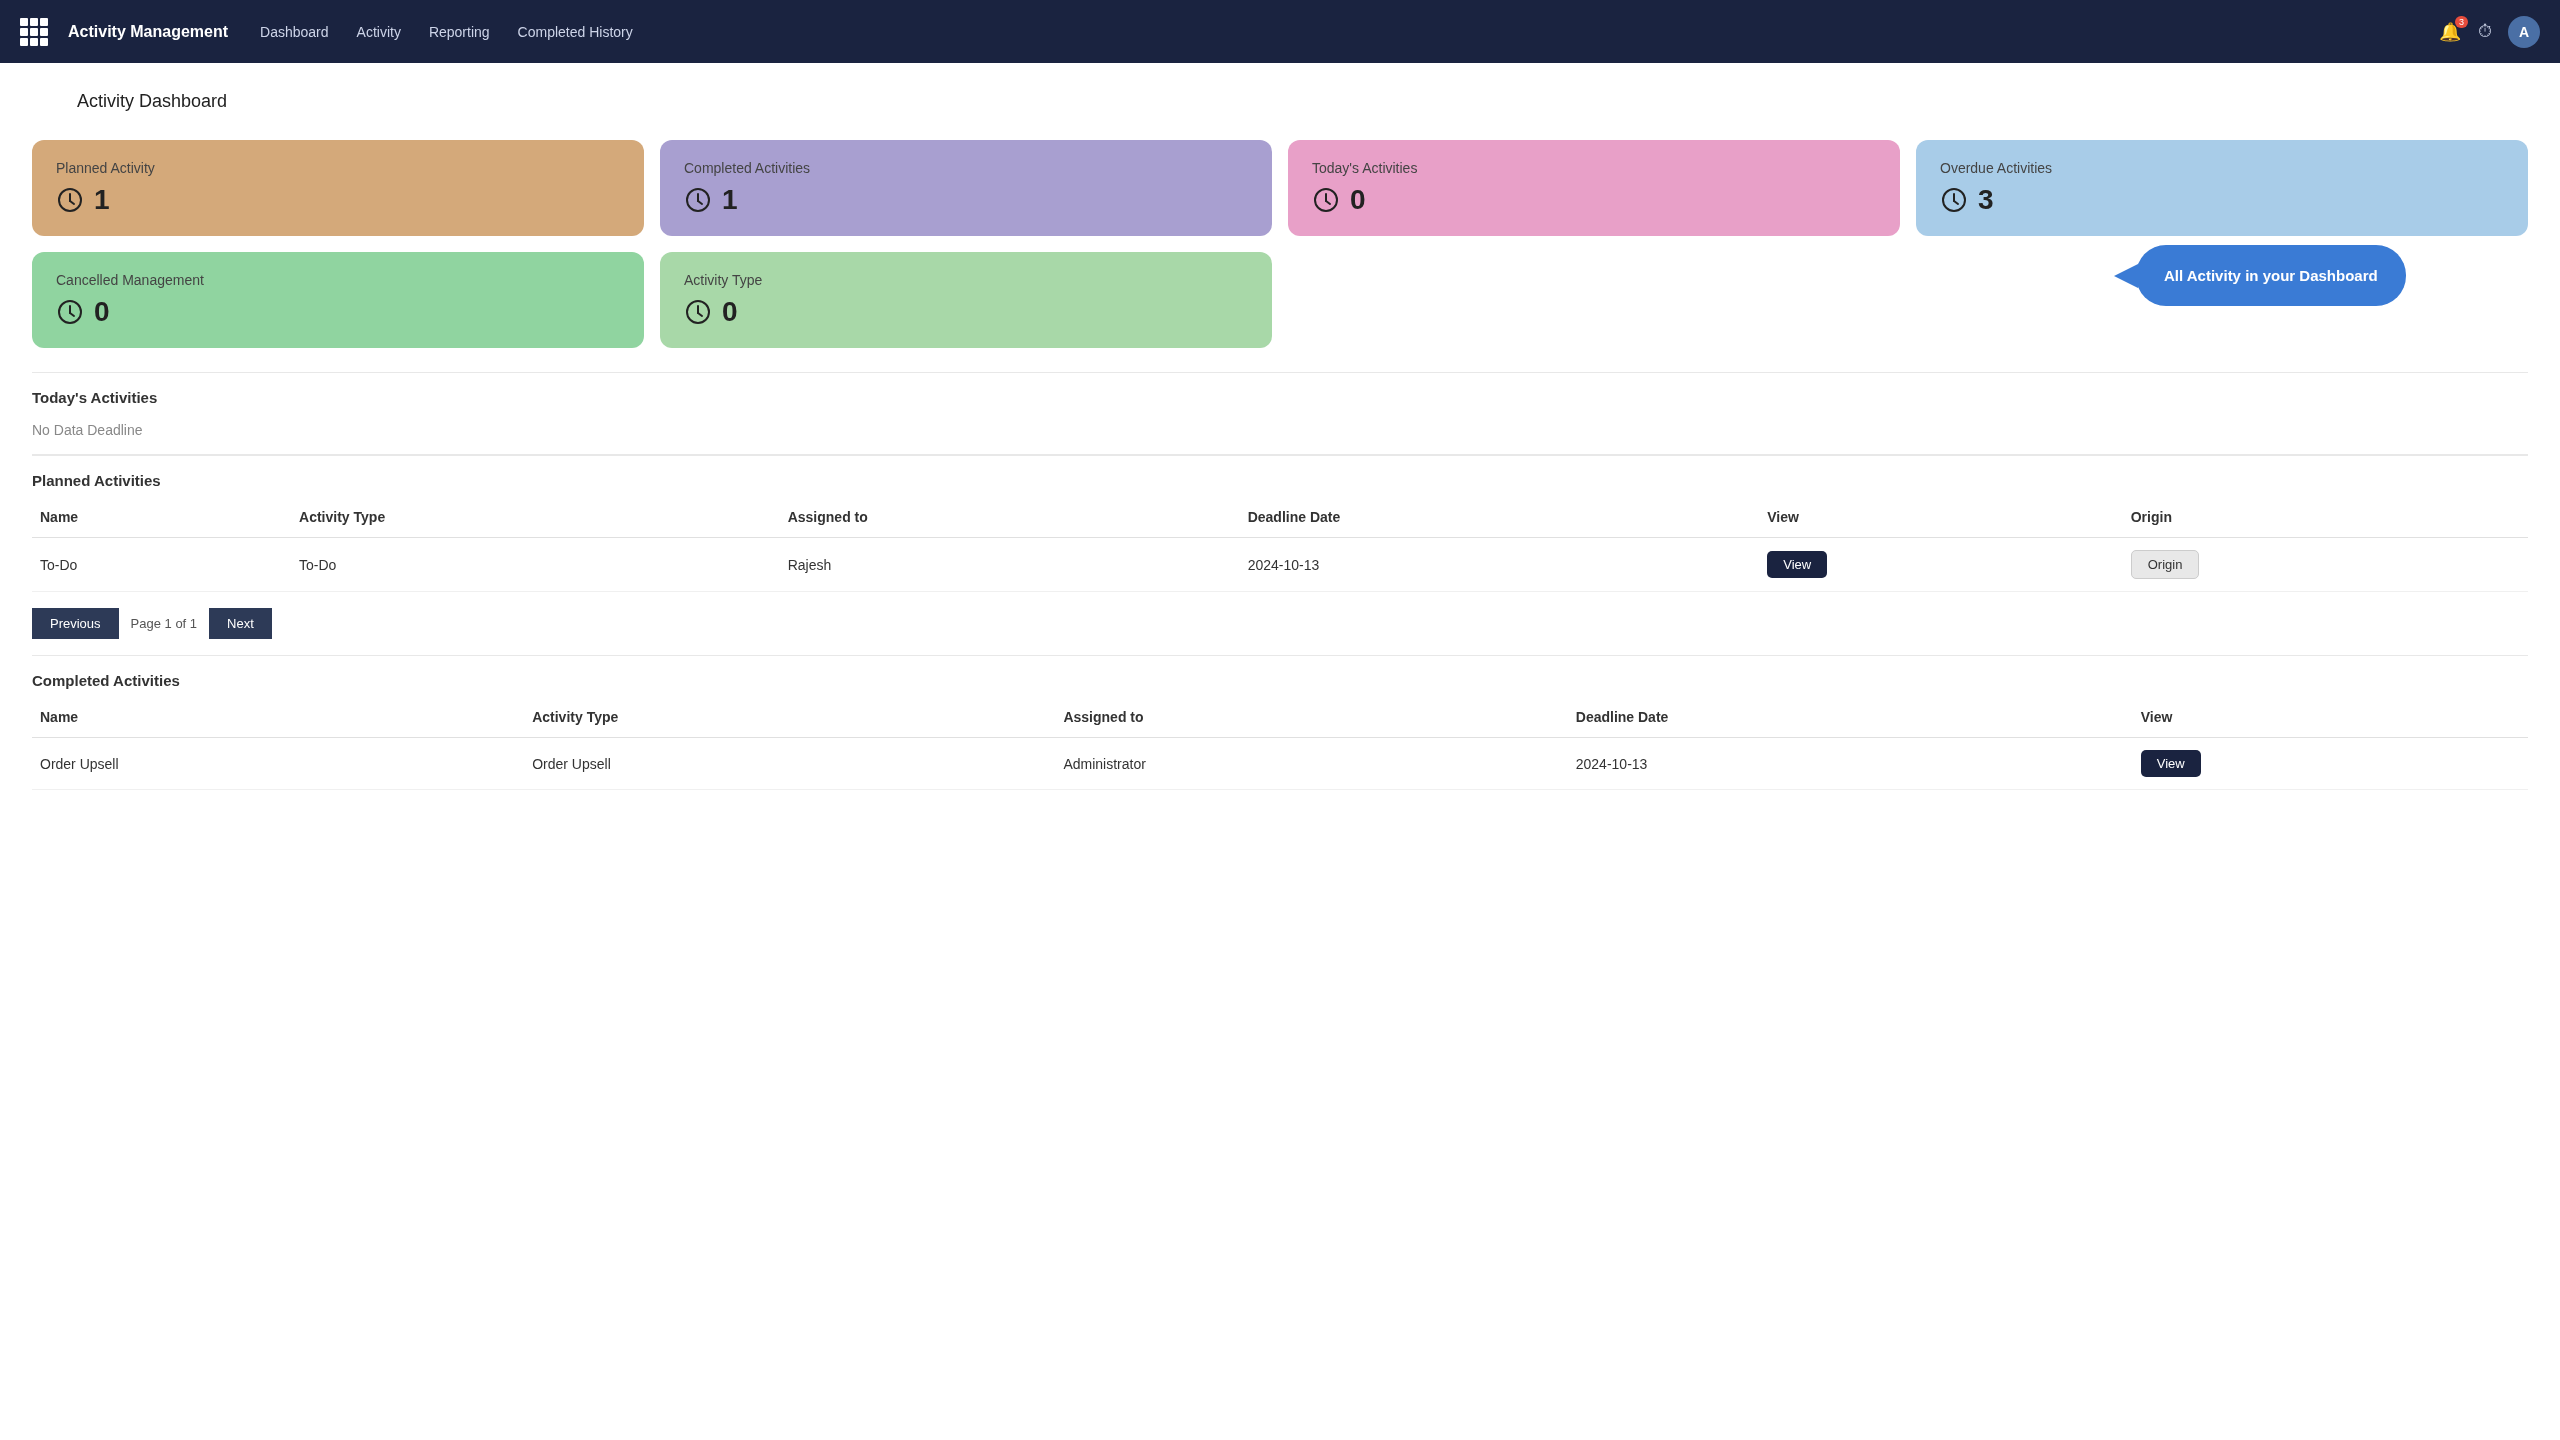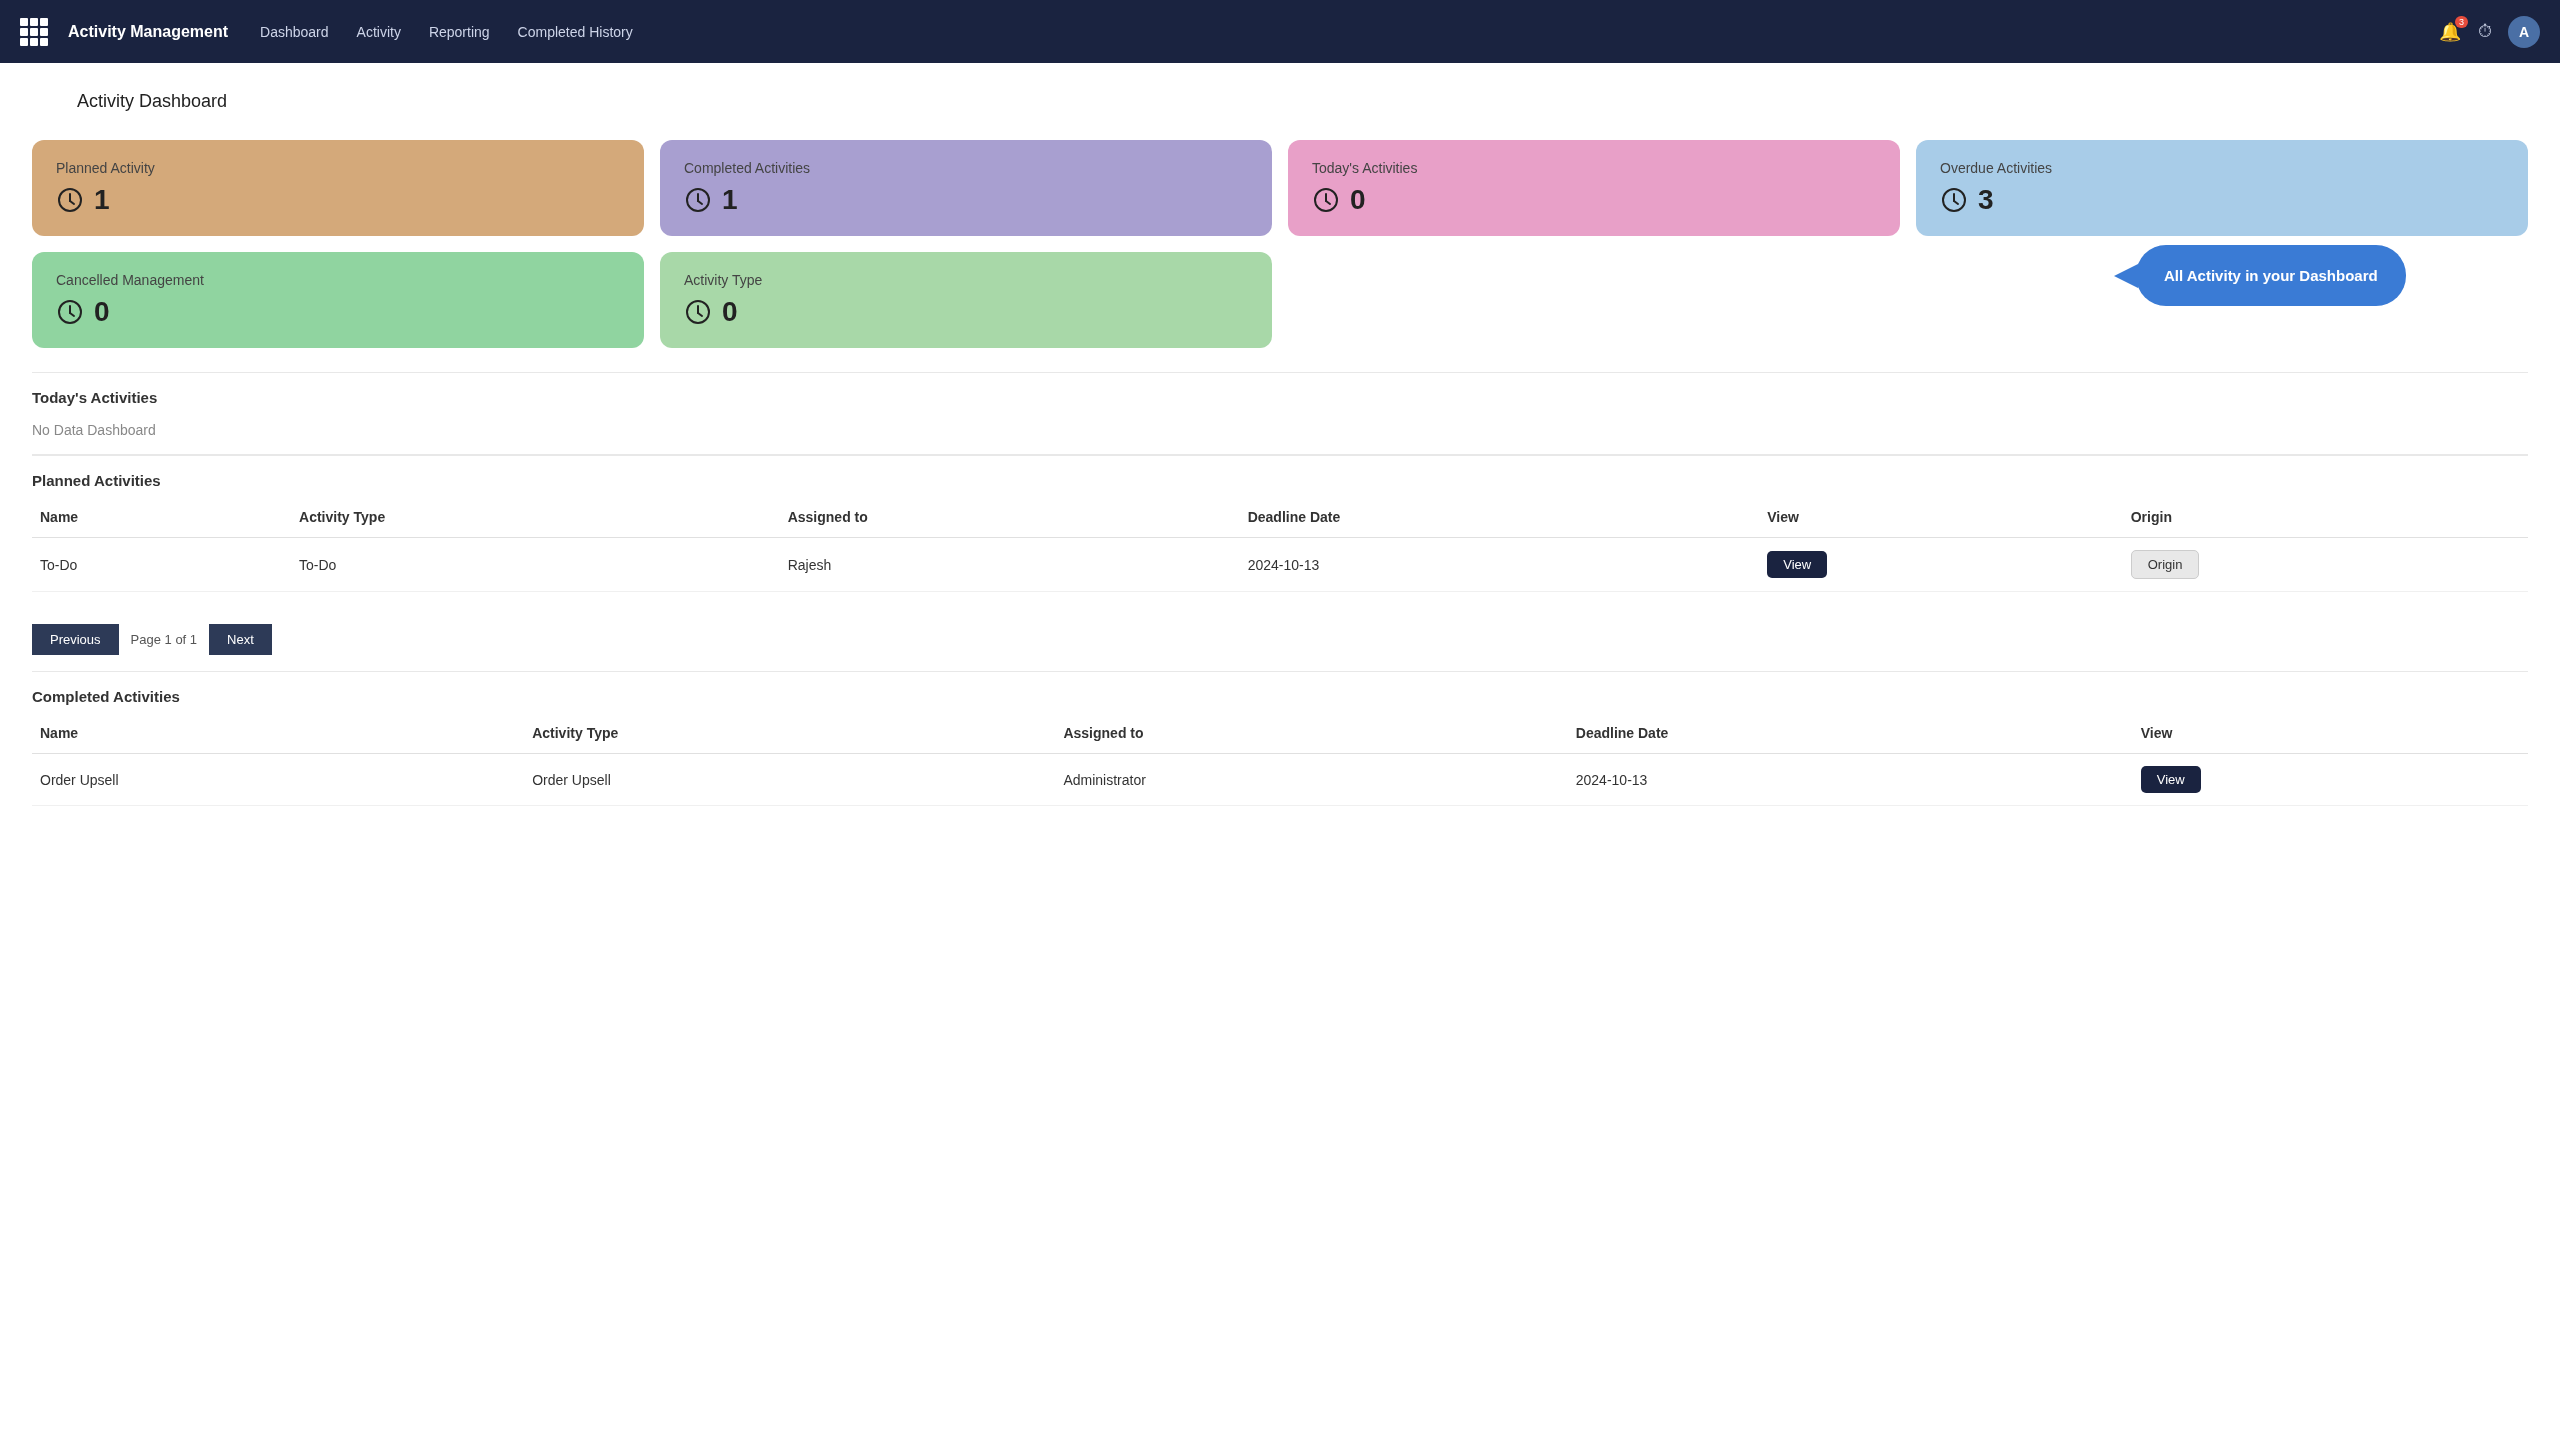--- a/index.html
+++ b/index.html
@@ -183,21 +183,21 @@
       color: #888;
       font-size: 14px;
       padding: 8px 0 16px 0;
       border-bottom: 1px solid #e8e8e8;
     }
 
     
     .activity-table {
       width: 100%;
       border-collapse: collapse;
-      margin-bottom: 16px;
+      margin-bottom: 0;
     }
 
     .activity-table th {
       text-align: left;
       font-weight: 600;
       font-size: 14px;
       color: #333;
       padding: 12px 8px;
       border-bottom: 1px solid #e0e0e0;
     }
@@ -369,21 +369,21 @@
         </svg>
         <span>0</span>
       </div>
     </div>
 
     <div style="display:block;"></div>
 
   </div>
 
   <div class="section-heading">Today's Activities</div>
-  <div class="no-data">No Data Dashboard</div>
+  <div class="no-data">No Data Deadline</div>
 
   <div class="section-heading">Planned Activities</div>
   <table class="activity-table">
     <thead>
       <tr>
         <th>Name</th>
         <th>Activity Type</th>
         <th>Assigned to</th>
         <th>Deadline Date</th>
         <th>View</th>

